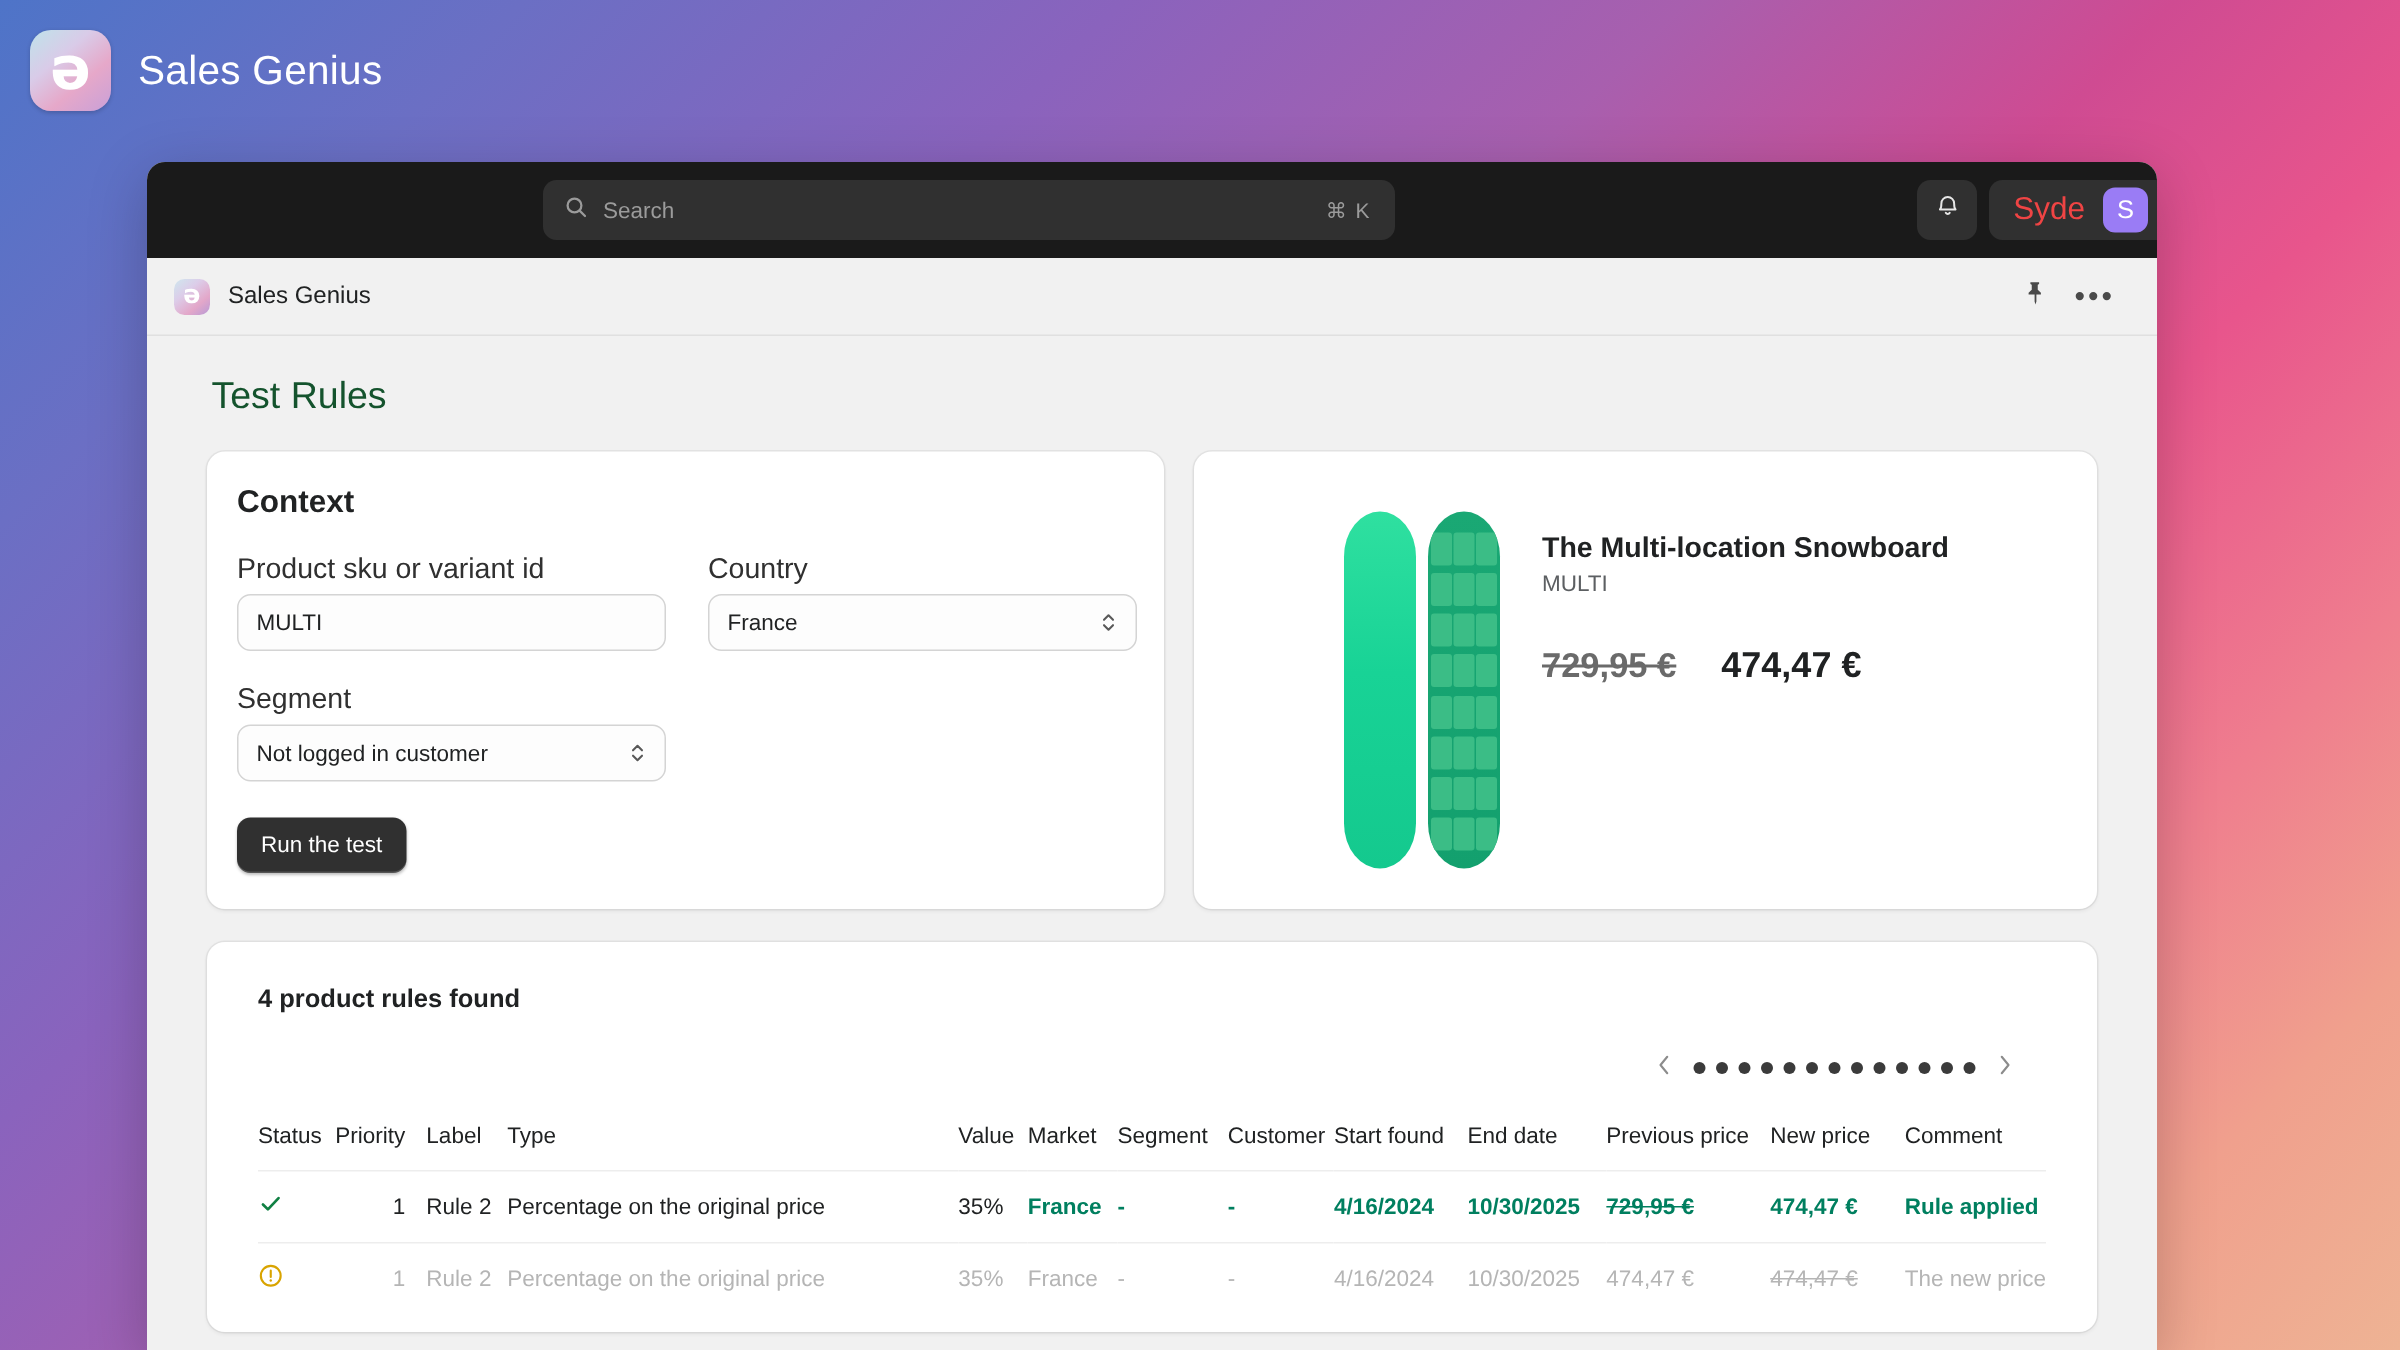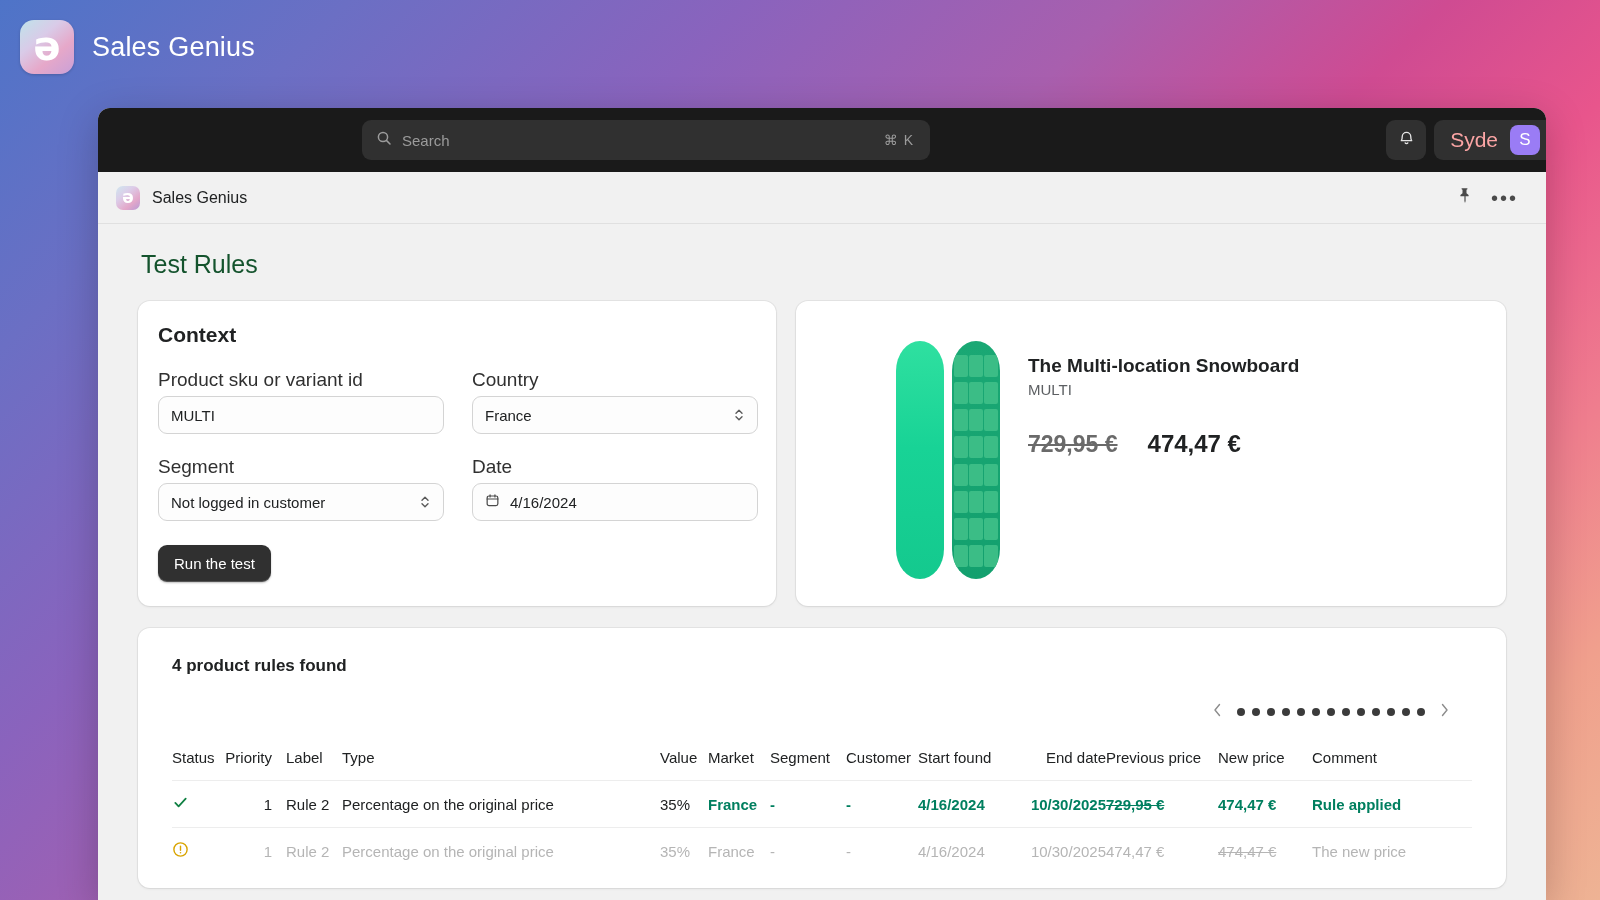--- a/index.html
+++ b/index.html
@@ -44,21 +44,21 @@
     line-height: 1; padding-bottom: 3px;
   }
   .brand-title {
     color: #fff; font-size: 27px; font-weight: 400; letter-spacing: .2px;
   }
 
   
   .window {
     position: absolute;
     left: 98px; top: 108px;
-    width: 1448px; height: 792px;
+    width: 1340px; height: 792px;
     background: #f1f1f1;
     border-radius: 12px 12px 0 0;
     overflow: hidden;
     box-shadow: 0 10px 40px rgba(0,0,0,.22);
   }
 
   
   .topbar {
     height: 64px; background: #1a1a1a;
     display: flex; align-items: center;
@@ -92,21 +92,21 @@
     background: #303030;
     display: flex; align-items: center; justify-content: center;
     cursor: pointer;
   }
   .user-chip {
     height: 40px; border-radius: 9px 0 0 9px;
     background: #303030;
     display: flex; align-items: center; gap: 12px;
     padding: 0 6px 0 16px;
   }
-  .user-name { color: #fca5a5; font-size: 21px; font-weight: 400; }
+  .user-name { color: #ef4444; font-size: 21px; font-weight: 400; }
   .avatar {
     width: 30px; height: 30px; border-radius: 8px;
     background: #9a7cf5;
     color: #fff; font-size: 17px;
     display: flex; align-items: center; justify-content: center;
   }
 
   
   .subheader {
     height: 52px; background: #f1f1f1;
@@ -253,21 +253,21 @@
   th.num, td.num { text-align: right; padding-right: 14px; }
   .c-status { width: 52px; }
   .c-priority { width: 62px; }
   .c-label { width: 56px; }
   .c-type { width: 318px; }
   .c-value { width: 48px; }
   .c-market { width: 62px; }
   .c-segment { width: 76px; }
   .c-customer { width: 72px; }
   .c-start { width: 92px; }
-  .c-end { width: 96px; text-align: right; }
+  .c-end { width: 96px; }
   .c-prev { width: 112px; }
   .c-new { width: 94px; }
 
   .green { color: #007f5f; font-weight: 700; }
   .green-strike { color: #007f5f; font-weight: 700; text-decoration: line-through; }
   .muted { color: #b5b5b5; }
   .muted-strike { color: #b5b5b5; text-decoration: line-through; }
 </style>
 </head>
 <body>
@@ -364,34 +364,20 @@
               <span>Not logged in customer</span>
               <span class="chevrons">
                 <svg width="12" height="16" viewBox="0 0 12 16" fill="none" stroke="#5a5a5a" stroke-width="1.4" stroke-linecap="round" stroke-linejoin="round">
                   <path d="M3 6.2 6 3.2l3 3"></path>
                     <path d="M3 9.8l3 3 3-3"></path>
                 </svg>
               </span>
             </div>
           </div>
 
-          <div class="field">
-            <div class="field-label">Date</div>
-            <div class="datefield">
-              <span>
-                <svg width="15" height="15" viewBox="0 0 16 16" fill="none" stroke="#4a4a4a" stroke-width="1.3" stroke-linecap="round">
-                  <rect x="2.3" y="3.2" width="11.4" height="10.3" rx="2"></rect>
-                  <line x1="2.3" y1="6.4" x2="13.7" y2="6.4"></line>
-                  <line x1="5.4" y1="2" x2="5.4" y2="4.2"></line>
-                  <line x1="10.6" y1="2" x2="10.6" y2="4.2"></line>
-                </svg>
-              </span>
-              <span>4/16/2024</span>
-            </div>
-          </div>
         </div>
 
         <div class="actions-row">
           <button class="btn-primary">Run the test</button>
         </div>
       </div>
 
       <div class="card card-product">
         <div class="product-image">
           <div class="board-shadow"></div>

